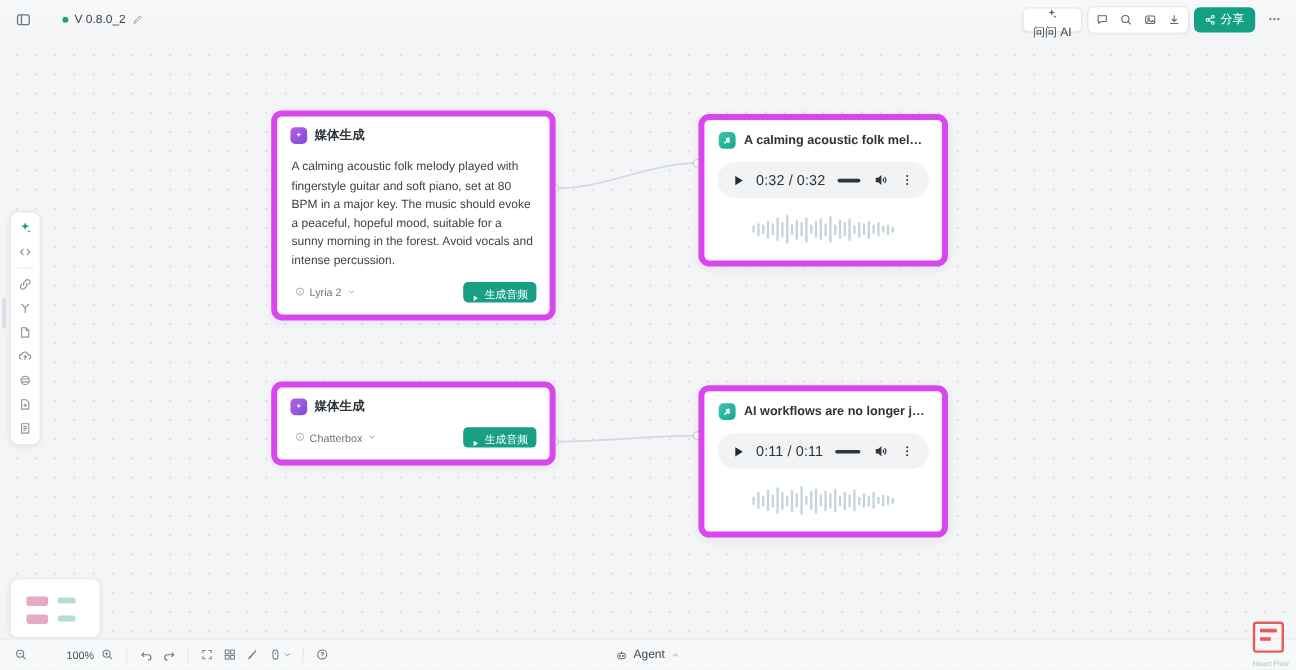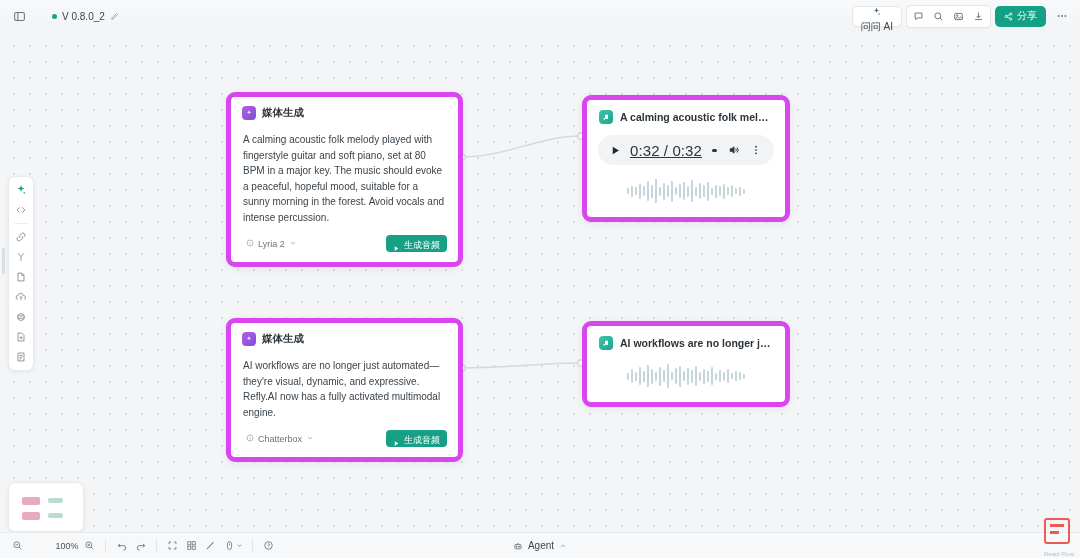--- a/index.html
+++ b/index.html
@@ -156,23 +156,22 @@
     height: 30px; border-radius: 15px;
     background: #f1f3f5;
     display: flex; align-items: center; gap: 8px;
     padding: 0 11px;
   }
   .play-btn {
     width: 13px; height: 13px; cursor: pointer; color: #222a30;
     display: flex; align-items: center; justify-content: center;
   }
   .time {
-    font-size: 15px; color: #2d353b; white-space: nowrap;
+    font-size: 12px; color: #2d353b; white-space: nowrap;
     letter-spacing: .1px;
-    text-decoration: underline;
   }
   .track {
     flex: 1; height: 3px; background: #d7dbdf; border-radius: 2px;
     position: relative; cursor: pointer; margin: 0 2px;
   }
   .track .fill {
     position: absolute; left: 0; top: 0; bottom: 0;
     background: #2f373d; border-radius: 2px;
   }
   .p-icon {
@@ -448,22 +447,20 @@
 
 <div class="node" style="left:226px; top:318px; width:237px;">
   <div class="node-hd">
     <span class="badge purple">
       <svg width="8" height="8" viewBox="0 0 16 16" fill="currentColor">
         <path d="M8 2l1.1 3.4L12.5 6.5 9.1 7.6 8 11 6.9 7.6 3.5 6.5l3.4-1.1z"></path>
       </svg>
     </span>
     <span class="node-title">媒体生成</span>
   </div>
-  <div class="node-body">AI workflows are no longer just automated—they're visual, dynamic, and expressive.
-Refly.AI now has a fully activated multimodal engine.</div>
   <div class="node-ft">
     <div class="model-chip">
       <span style="display:flex;color:#98a1a8">
         <svg width="8" height="8" viewBox="0 0 16 16" fill="none" stroke="currentColor" stroke-width="1.4">
           <circle cx="8" cy="8" r="6"></circle>
             <path d="M8 7.2v4M8 5.1v.6"></path>
         </svg>
       </span>
       <span>Chatterbox</span>
       <span style="display:flex;color:#98a1a8">
@@ -557,20 +554,45 @@
   <div class="audio-hd">
     <span class="badge teal">
       <svg width="8" height="8" viewBox="0 0 16 16" fill="currentColor">
         <path d="M6 11.5V4.2l6-1.2v7.3"></path>
           <circle cx="4.6" cy="11.6" r="1.7"></circle>
           <circle cx="10.6" cy="10.3" r="1.7"></circle>
       </svg>
     </span>
     <span class="node-title">AI workflows are no longer just automated...</span>
   </div>
+  <div class="player">
+    <span class="play-btn">
+      <svg width="11" height="11" viewBox="0 0 16 16" fill="currentColor">
+          <path d="M4 2.4l9 5.6-9 5.6z"></path>
+        </svg>
+    </span>
+    <span class="time">0:11 / 0:11</span>
+    <span class="track">
+      <span class="fill" style="width:100%"></span>
+    </span>
+    <span class="p-icon">
+      <svg width="12" height="12" viewBox="0 0 16 16" fill="none" stroke="currentColor" stroke-width="1.3">
+        <path d="M3 6.2h2.2L8 3.8v8.4L5.2 9.8H3z" fill="currentColor"></path>
+        <path d="M10.3 6.2a2.6 2.6 0 010 3.6"></path>
+          <path d="M12.1 4.6a5 5 0 010 6.8"></path>
+      </svg>
+    </span>
+    <span class="p-icon">
+      <svg width="12" height="12" viewBox="0 0 16 16" fill="currentColor">
+        <circle cx="8" cy="3.6" r="1.15"></circle>
+          <circle cx="8" cy="8" r="1.15"></circle>
+          <circle cx="8" cy="12.4" r="1.15"></circle>
+      </svg>
+    </span>
+  </div>
   <div class="wave">
       <i style="height: 7px;"></i>
       <i style="height: 14px;"></i>
       <i style="height: 9px;"></i>
       <i style="height: 18px;"></i>
       <i style="height: 11px;"></i>
       <i style="height: 22px;"></i>
       <i style="height: 15px;"></i>
       <i style="height: 9px;"></i>
       <i style="height: 19px;"></i>

